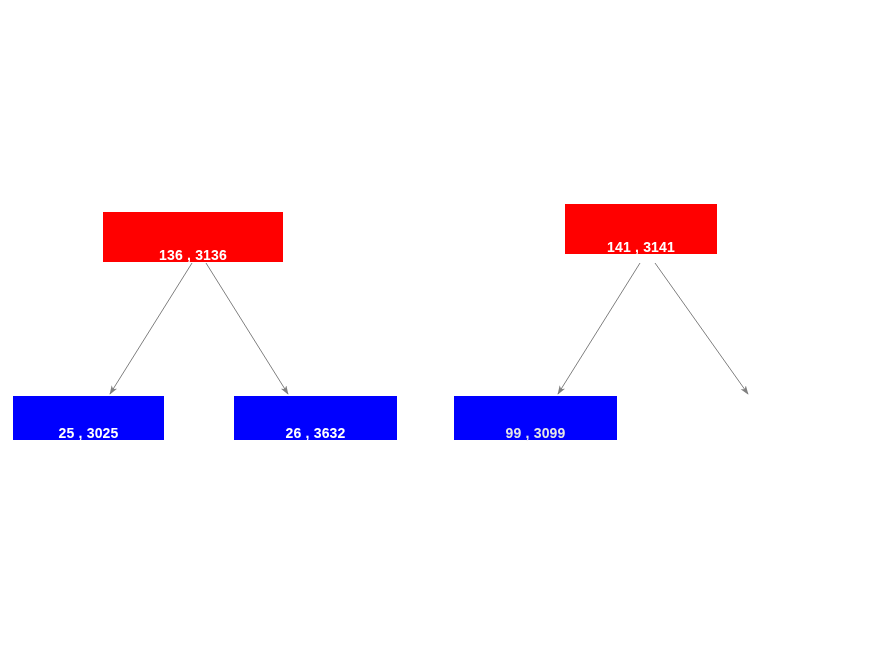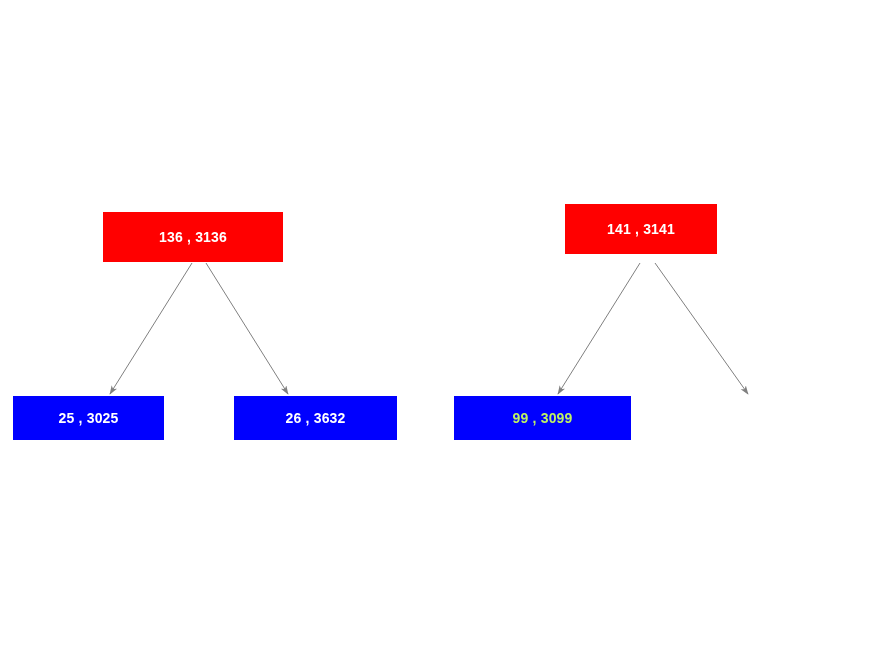--- a/index.html
+++ b/index.html
@@ -21,21 +21,21 @@
   #edge-layer {
     position: absolute;
     left: 0;
     top: 0;
     width: 876px;
     height: 656px;
   }
   .node {
     position: absolute;
     display: flex;
-    align-items: center;
+    align-items: flex-end;
     justify-content: center;
     box-sizing: border-box;
     color: #ffffff;
     font-family: "Liberation Sans", sans-serif;
     font-weight: bold;
     font-size: 14px;
     line-height: 1;
     letter-spacing: 0.2px;
     white-space: nowrap;
     user-select: none;
@@ -82,18 +82,18 @@
   </div>
 
   <div class="node node-leaf" style="left: 13px; top: 396px; width: 151px; height: 44px; background: rgb(0, 0, 255); color: rgb(255, 255, 255);">
     <span class="node-label">25 , 3025</span>
   </div>
 
   <div class="node node-leaf" style="left: 234px; top: 396px; width: 163px; height: 44px; background: rgb(0, 0, 255); color: rgb(255, 255, 255);">
     <span class="node-label">26 , 3632</span>
   </div>
 
-  <div class="node node-leaf" style="left: 454px; top: 396px; width: 177px; height: 44px; background: rgb(0, 0, 255); color: #bef264;">
+  <div class="node node-leaf" style="left: 454px; top: 396px; width: 163px; height: 44px; background: rgb(0, 0, 255); color: #e5e5e5;">
     <span class="node-label">99 , 3099</span>
   </div>
 
 
 </div>
 
 </body></html>

